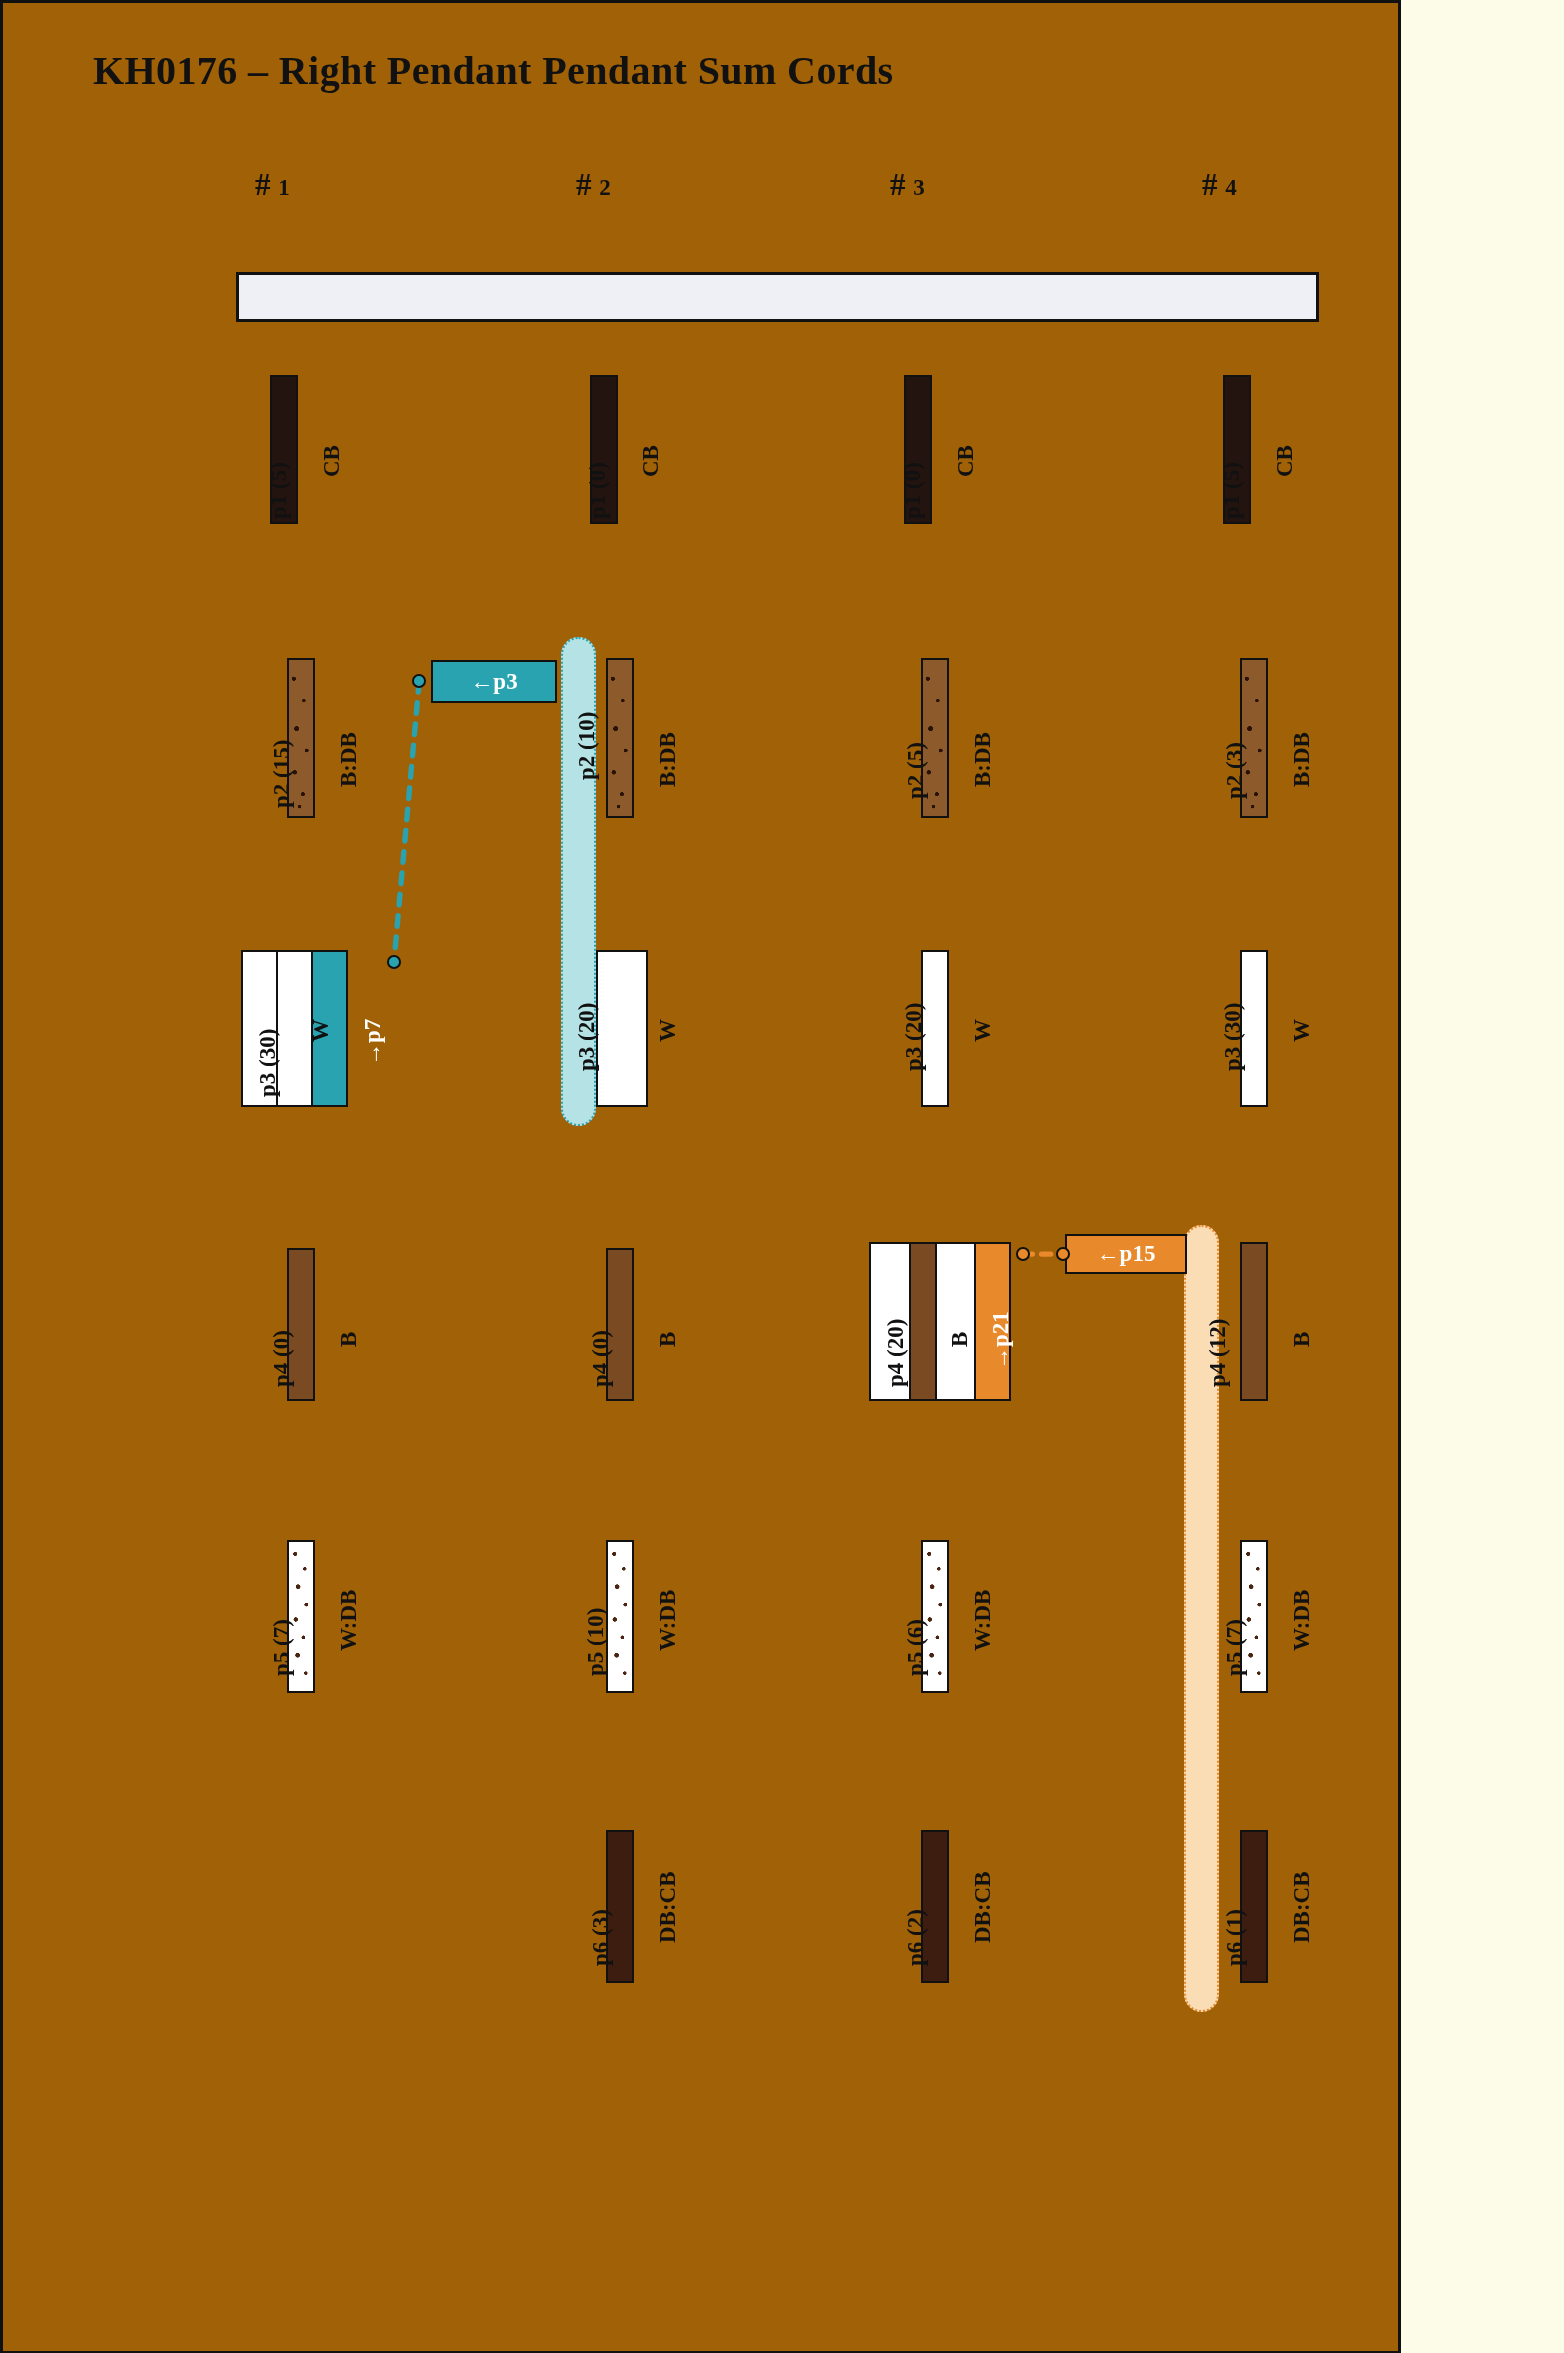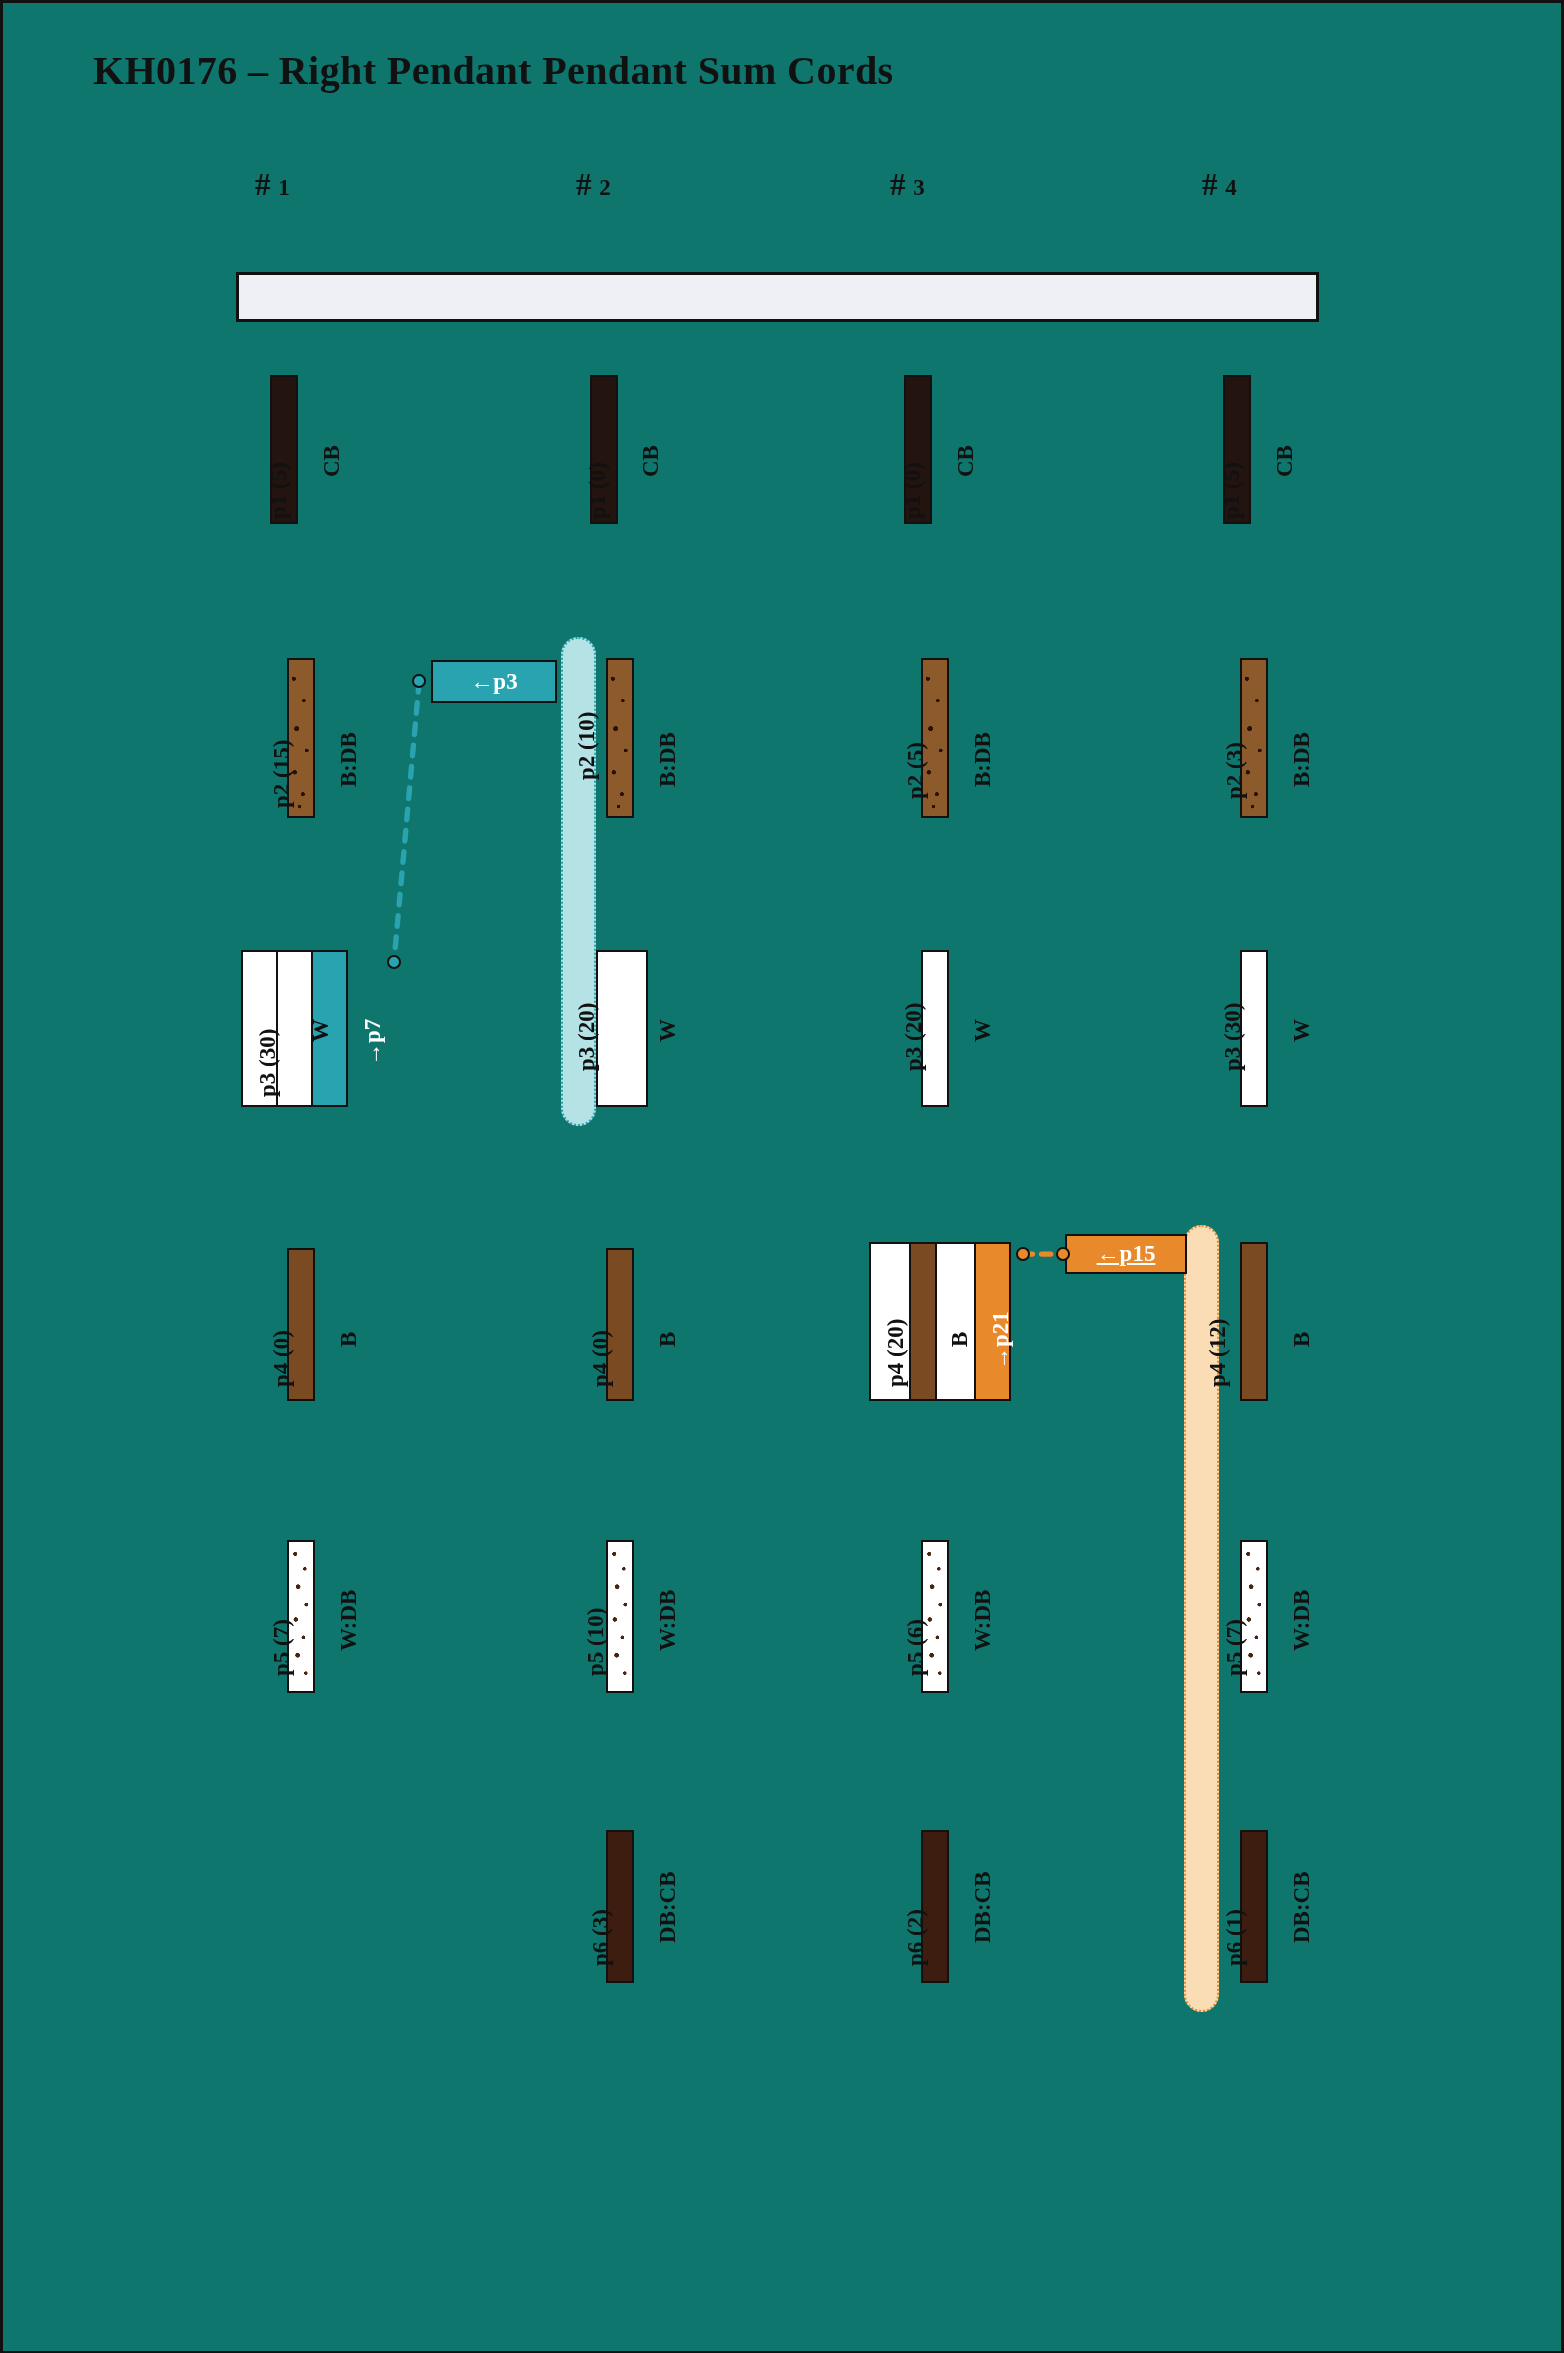--- a/index.html
+++ b/index.html
@@ -3,23 +3,23 @@
 <meta charset="utf-8">
 <style>
   html,body{margin:0;padding:0;}
   body{
     width:1564px;height:2354px;
     background:#fdfce8;
     font-family:"Liberation Serif", serif;
   }
   #page{
     position:relative;
-    width:1564px;height:2354px;
-    box-sizing:border-box;
-    background:#0f766e;
+    width:1401px;height:2354px;
+    box-sizing:border-box;
+    background:#a16207;
     border:3.8px solid #111;
     overflow:hidden;
   }
   #title{
     position:absolute;
     left:90px; top:44px;
     font-size:40px;
     font-weight:bold;
     letter-spacing:0.4px;
     color:#111;
@@ -103,21 +103,21 @@
     border:2.3px solid #111;
     color:#fff;
     font-size:23px;
     font-weight:bold;
     display:flex;
     align-items:center;
     justify-content:center;
     white-space:nowrap;
   }
   .flag-teal{background:#2aa3b0;}
-  .flag-orange{background:#e8892b;text-decoration:underline;}
+  .flag-orange{background:#e8892b;}
   .dot{
     position:absolute;
     width:13.7px;height:13.7px;
     border-radius:50%;
     border:2.3px solid #111;
     box-sizing:border-box;
   }
   .dot-teal{background:#2aa3b0;}
   .dot-orange{background:#e8892b;}
   svg.conn{position:absolute;left:0;top:0;width:1564px;height:2354px;pointer-events:none;}

